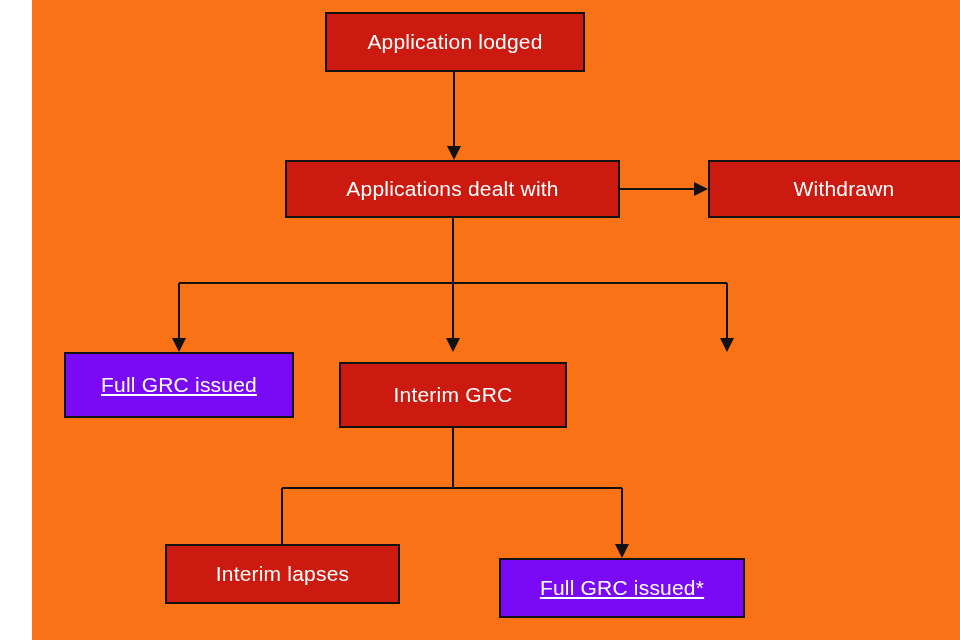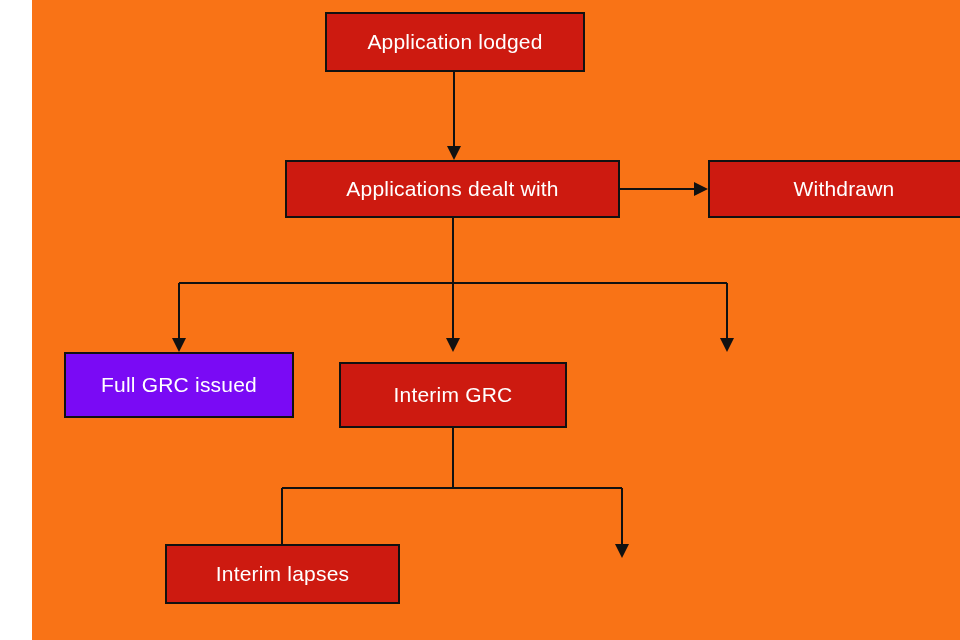--- a/index.html
+++ b/index.html
@@ -31,21 +31,21 @@
     align-items: center;
     justify-content: center;
     color: #ffffff;
     font-size: 21px;
     font-weight: 400;
     letter-spacing: 0.2px;
     white-space: nowrap;
     text-align: center;
   }
   .node.red    { background: #cd1a10; }
-  .node.purple { background: #7a0af5; }
+  .node.purple { background: #7a0af5; text-decoration: underline; }
 
   .n-application-lodged      { left: 293px; top: 12px;  width: 260px; height: 60px; }
   .n-applications-dealt-with { left: 253px; top: 160px; width: 335px; height: 58px; }
   .n-withdrawn               { left: 676px; top: 160px; width: 272px; height: 58px; }
   .n-full-grc-issued         { left: 32px;  top: 352px; width: 230px; height: 66px; }
   .n-interim-grc             { left: 307px; top: 362px; width: 228px; height: 66px; }
   .n-refused                 { left: 578px; top: 352px; width: 234px; height: 66px; }
   .n-interim-lapses          { left: 133px; top: 544px; width: 235px; height: 60px; }
   .n-full-grc-issued-star    { left: 467px; top: 558px; width: 246px; height: 60px; }
 
@@ -107,14 +107,17 @@
 
   <div class="node red n-interim-grc">
     <span>Interim GRC</span>
   </div>
 
 
   <div class="node red n-interim-lapses">
     <span>Interim lapses</span>
   </div>
 
+  <div class="node purple n-full-grc-issued-star">
+    <span>Full GRC issued*</span>
+  </div>
 
 </div>
 
 </body></html>

